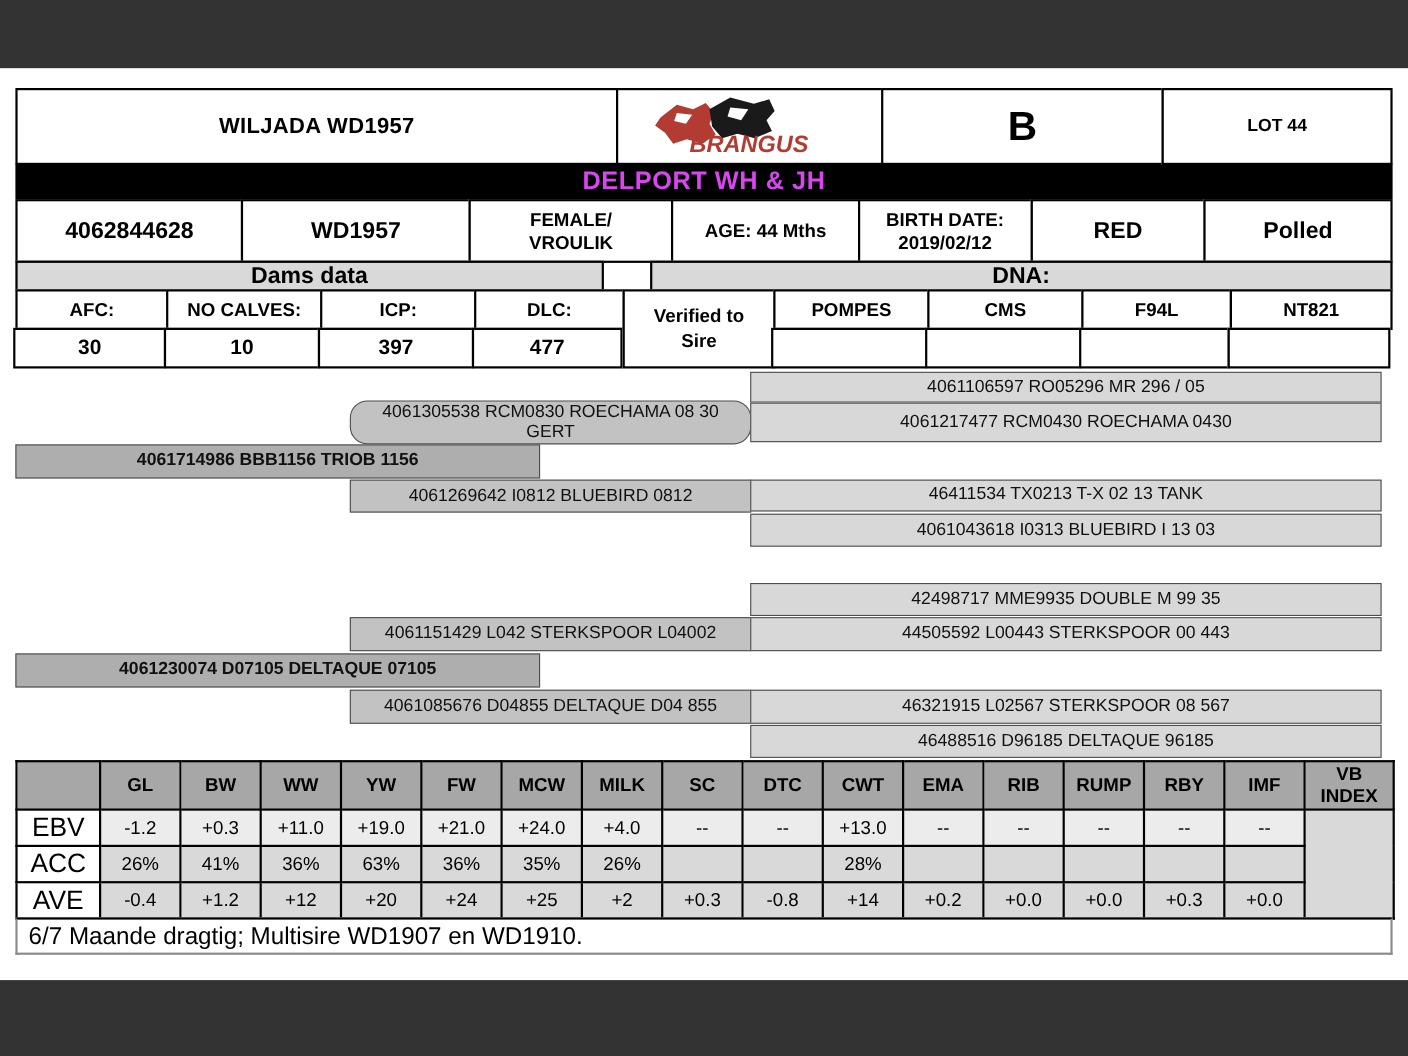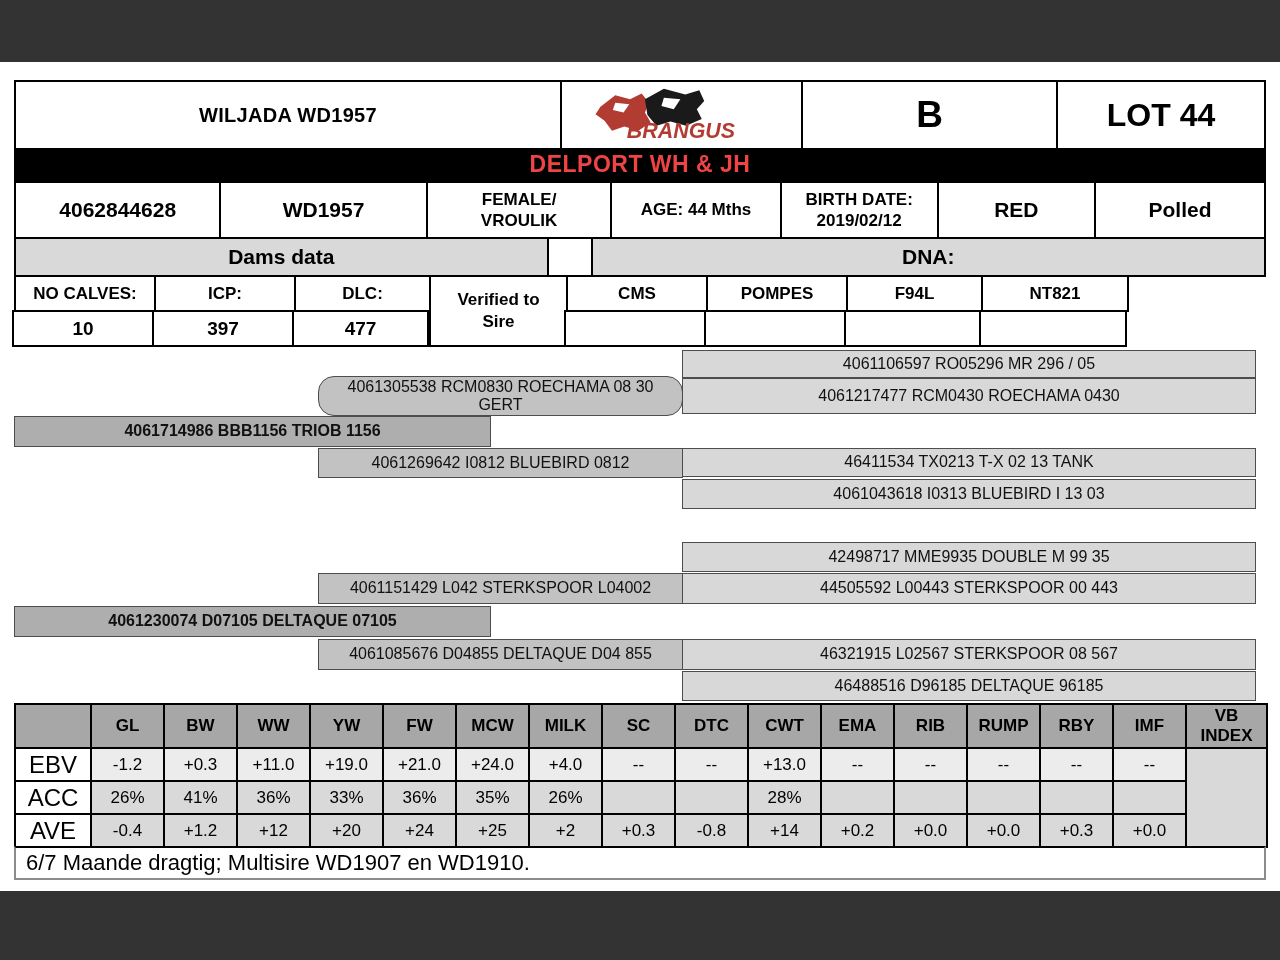--- a/index.html
+++ b/index.html
@@ -20,37 +20,37 @@
     display:flex; align-items:center; justify-content:center;
     text-align:center; font-weight:bold; color:#000;
   }
   .row .c + .c, .row .stat-col + .stat-col, .row .stat-col + .c, .row .c + .stat-col { margin-left:-2px; }
 
   
   .title-row { height:70px; }
   .t-name  { width:548px; font-size:20px; letter-spacing:.3px; }
   .t-logo  { width:243px; }
   .t-b     { width:257px; font-size:37px; }
-  .t-lot   { width:210px; font-size:32px; }
+  .t-lot   { width:210px; font-size:16px; }
 
   .black-bar {
-    margin-top:-2px; height:33px; background:#000; color:#ef4444;
+    margin-top:-2px; height:33px; background:#000; color:#d946ef;
     display:flex; align-items:center; justify-content:center;
     font-weight:bold; font-size:23px; letter-spacing:.5px;
   }
 
   
   .info-row { margin-top:0; height:58px; }
   .i-big   { font-size:21px; }
   .i-small { font-size:17px; line-height:1.25; white-space:pre-line; }
   .iw1{width:211px}.iw2{width:212px}.iw3{width:190px}.iw4{width:174px}
   .iw5{width:162px}.iw6{width:162px}.iw7{width:175px}
 
   
-  .sect-row { margin-top:-2px; height:40px;gap:44px; }
+  .sect-row { margin-top:-2px; height:28px;gap:44px; }
   .sect-row .c { background:#d9d9d9; font-size:21px; }
   .s-dams{ width:554px; } .s-dna{ width:700px; }
 
   
   .stats-row { margin-top:-2px; height:72px; align-items:flex-start; }
   .stat-col { display:flex; flex-direction:column; }
   .stat-col .c { width:100%; height:37px; }
   .stat-col .c + .c { margin-top:-2px; }
   .st-label { font-size:17px; }
   .st-val   { font-size:19px; }
@@ -122,40 +122,44 @@
     <div class="c i-big iw6">RED</div>
     <div class="c i-big iw7">Polled</div>
   </div>
 
   <div class="row sect-row">
     <div class="c s-dams">Dams data</div>
     <div class="c s-dna">DNA:</div>
   </div>
 
   <div class="row stats-row">
+    <div class="stat-col w139">
+      <div class="c st-label">AFC:</div>
+      <div class="c st-val">30</div>
+    </div>
     <div class="stat-col w142">
       <div class="c st-label">NO CALVES:</div>
       <div class="c st-val">10</div>
     </div>
     <div class="stat-col w142">
       <div class="c st-label">ICP:</div>
       <div class="c st-val">397</div>
     </div>
     <div class="stat-col w137">
       <div class="c st-label">DLC:</div>
       <div class="c st-val">477</div>
     </div>
     <div class="c verified">Verified to
 Sire</div>
     <div class="stat-col w142">
+      <div class="c st-label">POMPES</div>
+      <div class="c st-val"></div>
+    </div>
+    <div class="stat-col w142">
       <div class="c st-label">CMS</div>
-      <div class="c st-val"></div>
-    </div>
-    <div class="stat-col w142">
-      <div class="c st-label">POMPES</div>
       <div class="c st-val"></div>
     </div>
     <div class="stat-col w137">
       <div class="c st-label">F94L</div>
       <div class="c st-val"></div>
     </div>
     <div class="stat-col w148">
       <div class="c st-label">NT821</div>
       <div class="c st-val"></div>
     </div>
@@ -237,21 +241,21 @@
       <td class="v">--</td>
       <td class="v">--</td>
       <td class="v">--</td>
       <td class="vb-body" rowspan="3"></td>
     </tr>
     <tr class="r-acc">
       <td class="rowlab">ACC</td>
       <td class="v">26%</td>
       <td class="v">41%</td>
       <td class="v">36%</td>
-      <td class="v">33%</td>
+      <td class="v">63%</td>
       <td class="v">36%</td>
       <td class="v">35%</td>
       <td class="v">26%</td>
       <td class="v"></td>
       <td class="v"></td>
       <td class="v">28%</td>
       <td class="v"></td>
       <td class="v"></td>
       <td class="v"></td>
       <td class="v"></td>

